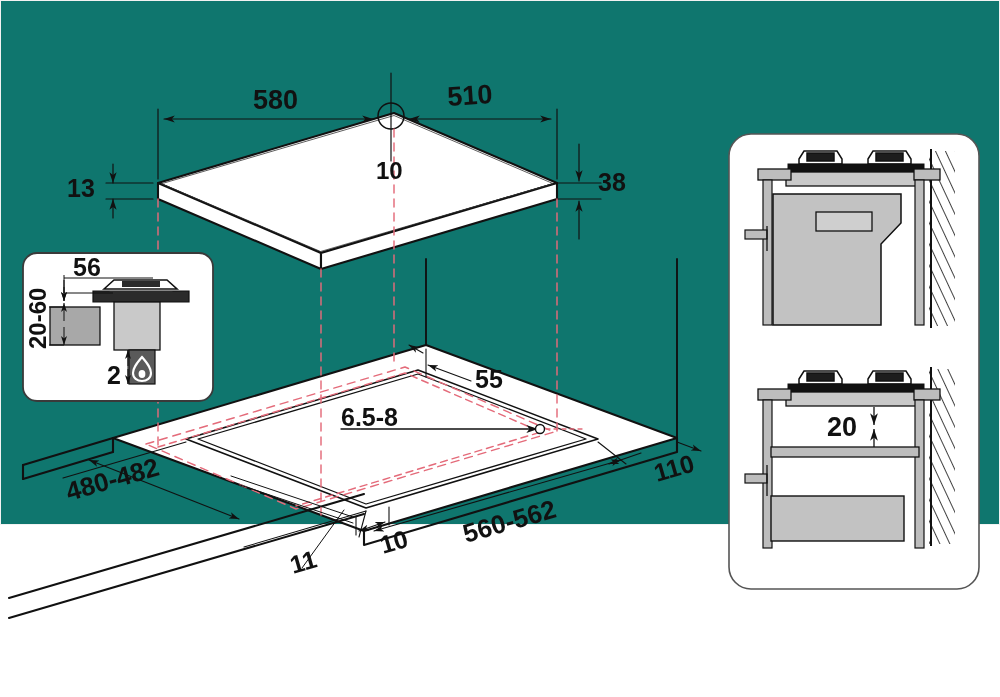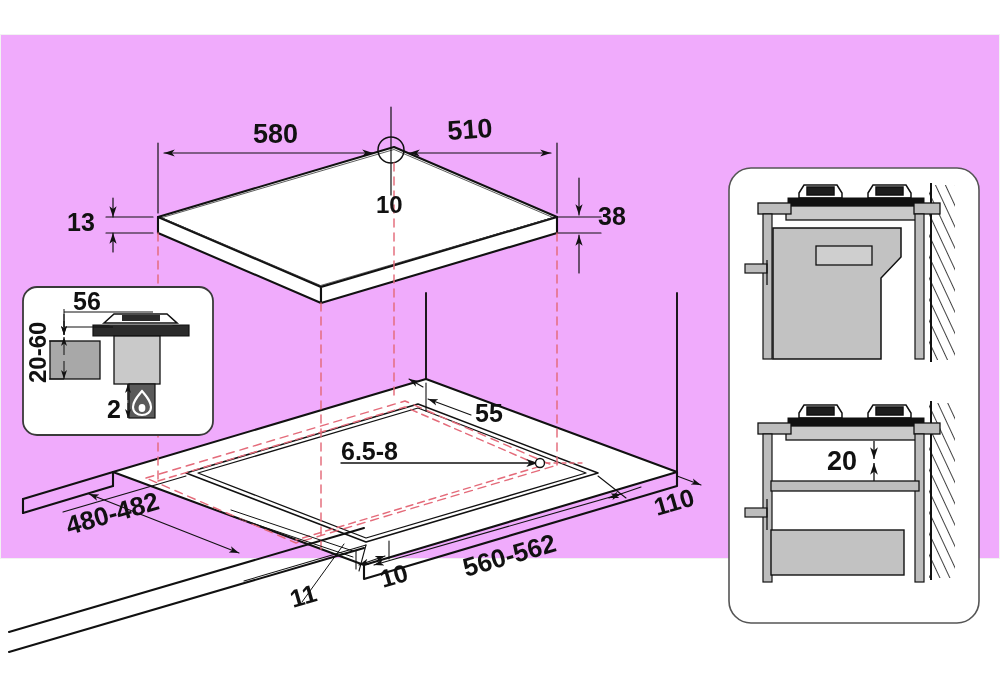--- a/index.html
+++ b/index.html
@@ -1,17 +1,17 @@
 <!DOCTYPE html>
 <html><head>
 <meta charset="utf-8">
 <style>
   html,body{margin:0;padding:0;background:#ffffff;}
   body{width:1000px;height:697px;font-family:"Liberation Sans",sans-serif;overflow:hidden;}
-  #root{position:relative;width:1000px;height:525px;background:#f0abfc;box-sizing:border-box;border:1px solid #f2f2f2;margin-top:34px;}
+  #root{position:relative;width:1000px;height:525px;background:#0f766e;box-sizing:border-box;border:1px solid #f2f2f2;}
   svg.layer{position:absolute;left:0;top:0;width:1000px;height:697px;}
   .dimtxt{font-family:"Liberation Sans",sans-serif;font-weight:bold;fill:#111111;}
 </style>
 </head>
 <body>
 
 <div id="root">
 
   <svg class="layer" viewBox="0 0 1000 697">
 

